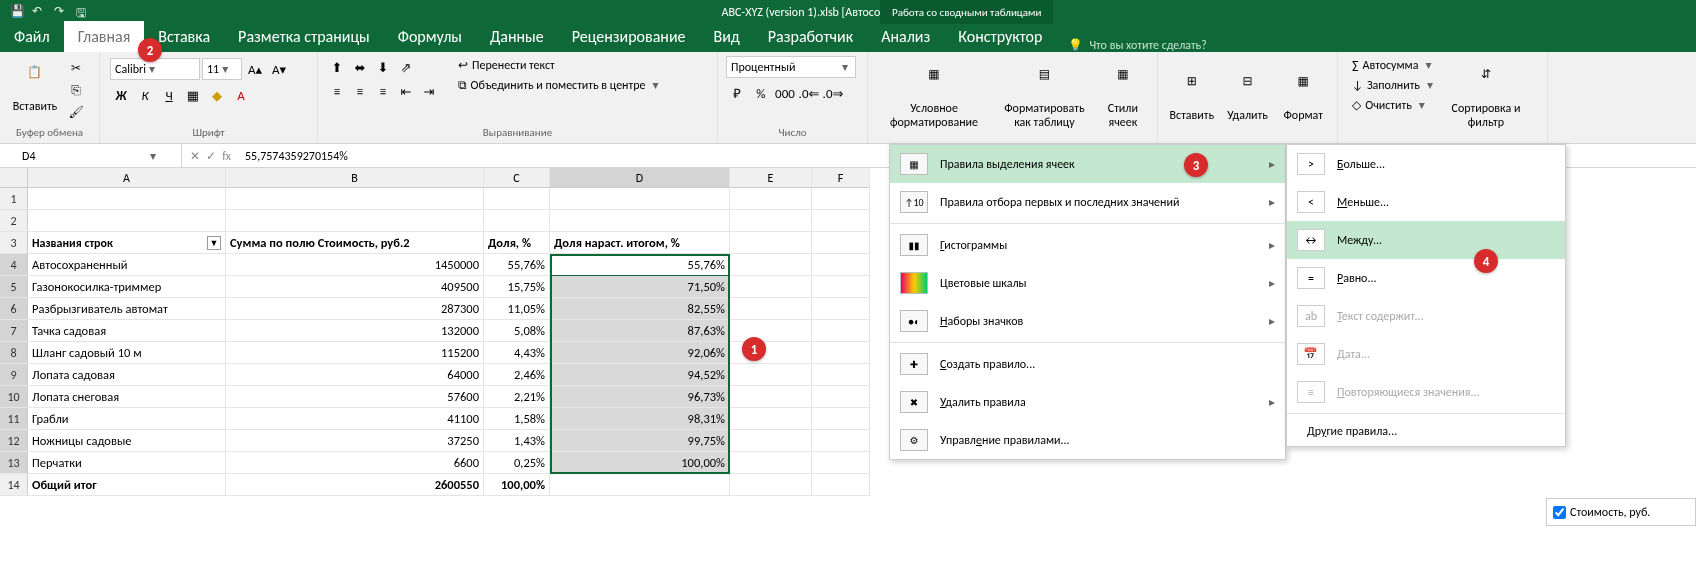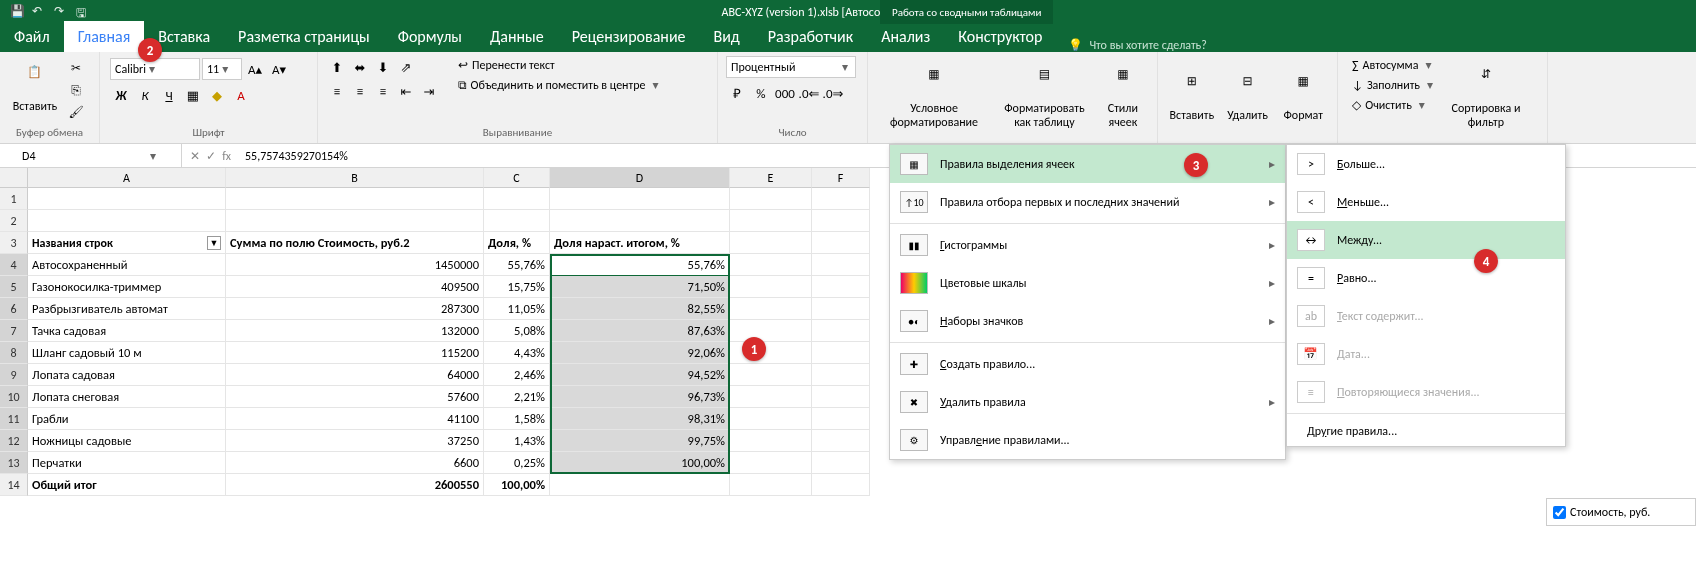--- a/index.html
+++ b/index.html
@@ -4,21 +4,21 @@
 <style>
 *{box-sizing:border-box;margin:0;padding:0;font-family:'Segoe UI',Calibri,sans-serif;font-size:12px;user-select:none}
 body{background:#fff;width:1696px;height:581px;overflow:hidden;position:relative}
 .titlebar{height:24px;background:#0e6837;display:flex;align-items:center;color:#fff;font-size:12px}
 .qat{display:flex;align-items:center;gap:6px;padding:0 10px}
 .qat-icon{width:16px;height:16px;opacity:.9}
 .title-text{position:absolute;left:50%;transform:translateX(-50%);white-space:nowrap}
 .title-pivot{position:absolute;left:880px;top:0;height:24px;padding:0 12px;background:#0a5a2f;display:flex;align-items:center;font-size:11px}
 .tabs{height:28px;background:#0e6837;display:flex;align-items:flex-end;color:#fff}
 .tab{padding:6px 14px;font-size:16px;cursor:pointer}
-.tab.active{background:#fff;color:#3b82f6}
+.tab.active{background:#fff;color:#737373}
 .tell-me{display:flex;align-items:center;gap:6px;padding:0 12px;color:#c7e2d3;font-size:12px}
 .ribbon{height:92px;background:#f1f1f1;border-bottom:1px solid #d4d4d4;display:flex;position:relative}
 .group{border-right:1px solid #e1e1e1;padding:4px 8px 2px 8px;display:flex;flex-direction:column;justify-content:space-between;height:100%}
 .group-main{display:flex;gap:4px;flex:1}
 .group-label{text-align:center;font-size:11px;color:#666;padding:2px 0}
 .big-btn{display:flex;flex-direction:column;align-items:center;justify-content:center;width:54px;cursor:pointer;font-size:11px;text-align:center;line-height:1.1}
 .big-btn .ic{width:32px;height:32px;margin-bottom:2px}
 .sm-col{display:flex;flex-direction:column;gap:2px;justify-content:center}
 .sm-btn{width:20px;height:20px;cursor:pointer;display:flex;align-items:center;justify-content:center}
 .font-box{display:flex;flex-direction:column;gap:4px;padding:2px}

